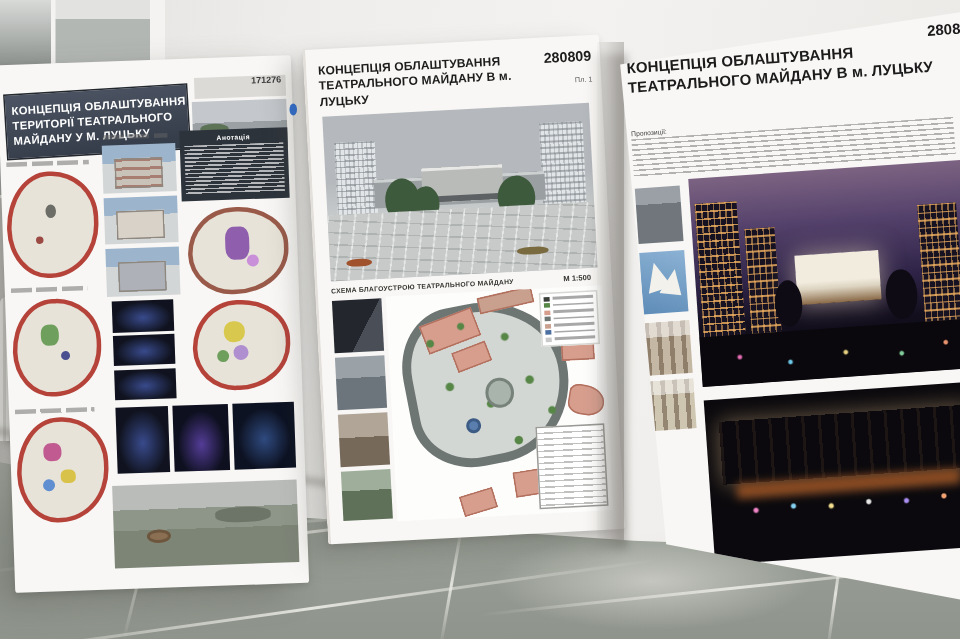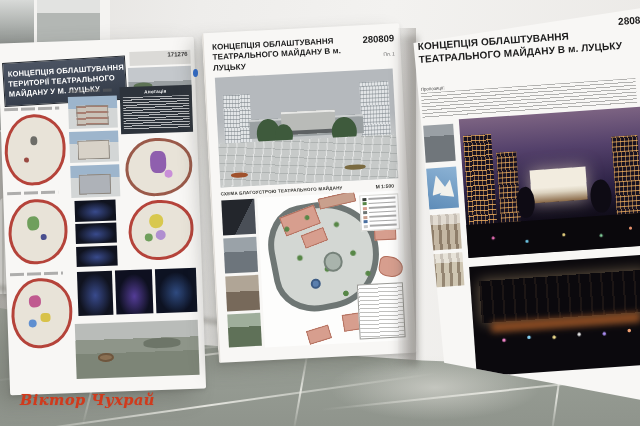--- a/index.html
+++ b/index.html
@@ -362,14 +362,13 @@
       <div class="ph rp-col-photo sepia" style="top:61.5%;height:8%;background-color:#cfc6b2;"></div>
 
       <div class="ph rp-render2">
         <div class="abs rp2-slab"></div>
         <div class="abs rp2-glow"></div>
         <div class="abs rp2-fount"></div>
       </div>
     </div>
   </div>
 
-  <div class="abs watermark">Віктор Чухрай</div>
 </div>
 
 </body></html>

